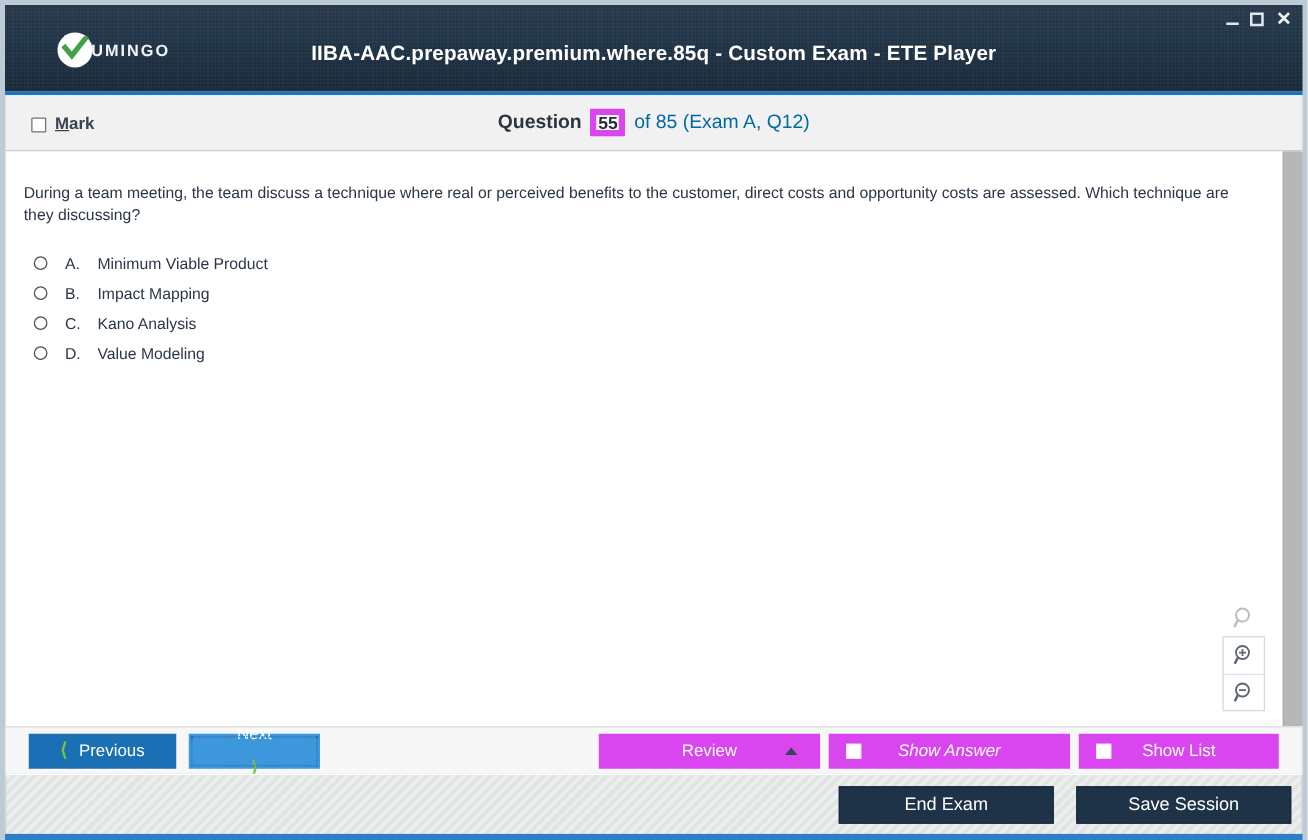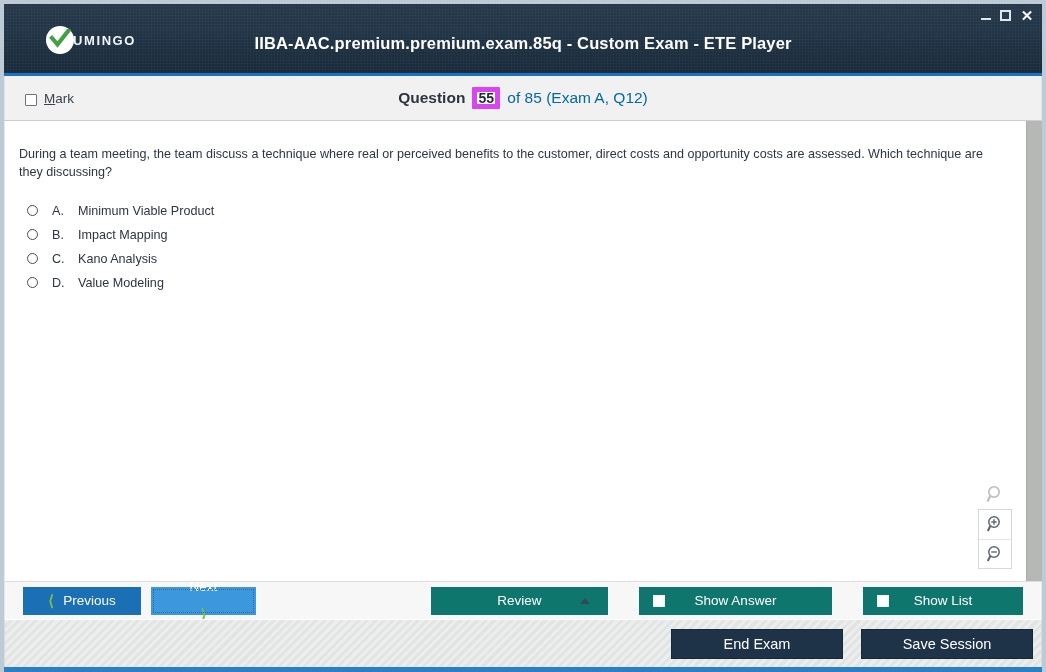--- a/index.html
+++ b/index.html
@@ -100,20 +100,21 @@
     display: flex;
     align-items: center;
     position: relative;
     flex: 0 0 auto;
   }
   #mark-wrap {
     display: flex;
     align-items: flex-end;
     gap: 7px;
     margin-left: 20px;
+    font-weight: bold;
   }
   .cb-box {
     width: 12px; height: 12px;
     border: 1px solid #6b737a;
     background: #fdfdfd;
     border-radius: 1px;
   }
   #mark-label {
     font-size: 13.5px;
     color: #3a4450;
@@ -285,29 +286,28 @@
   }
 
   #toolbar-right {
     position: absolute;
     right: 18px;
     display: flex;
     align-items: center;
     gap: 7px;
   }
   .btn-orange {
-    background: #0f766e;
+    background: #d946ef;
     color: #ffffff;
     height: 28px;
     font-size: 13.5px;
     position: relative;
-    margin-left: 24px;
   }
   #btn-review  { width: 177px; }
-  #btn-show-answer { width: 193px; }
+  #btn-show-answer { width: 193px; font-style: italic; }
   #btn-show-list { width: 160px; }
 
   .tri-up {
     position: absolute;
     right: 18px;
     width: 0; height: 0;
     border-left: 5px solid transparent;
     border-right: 5px solid transparent;
     border-bottom: 6px solid #33475c;
   }
@@ -366,21 +366,21 @@
 
     <div id="brand">
       <span id="brand-mark">
         <svg width="22" height="22" viewBox="0 0 22 22" aria-hidden="true">
           <path d="M3 9 L8.5 15.5 L19.5 1.5" stroke="#43a047" stroke-width="4.2" fill="none" stroke-linecap="square"></path>
         </svg>
       </span>
       <span id="brand-text">UMINGO</span>
     </div>
 
-    <div id="title-text">IIBA-AAC.premium.premium.exam.85q - Custom Exam - ETE Player</div>
+    <div id="title-text">IIBA-AAC.prepaway.premium.where.85q - Custom Exam - ETE Player</div>
   </div>
 
   <div id="question-bar">
 
     <div id="mark-wrap">
       <span class="cb-box"></span>
       <span id="mark-label"><u>M</u>ark</span>
     </div>
 
     <div id="qnum-wrap">

